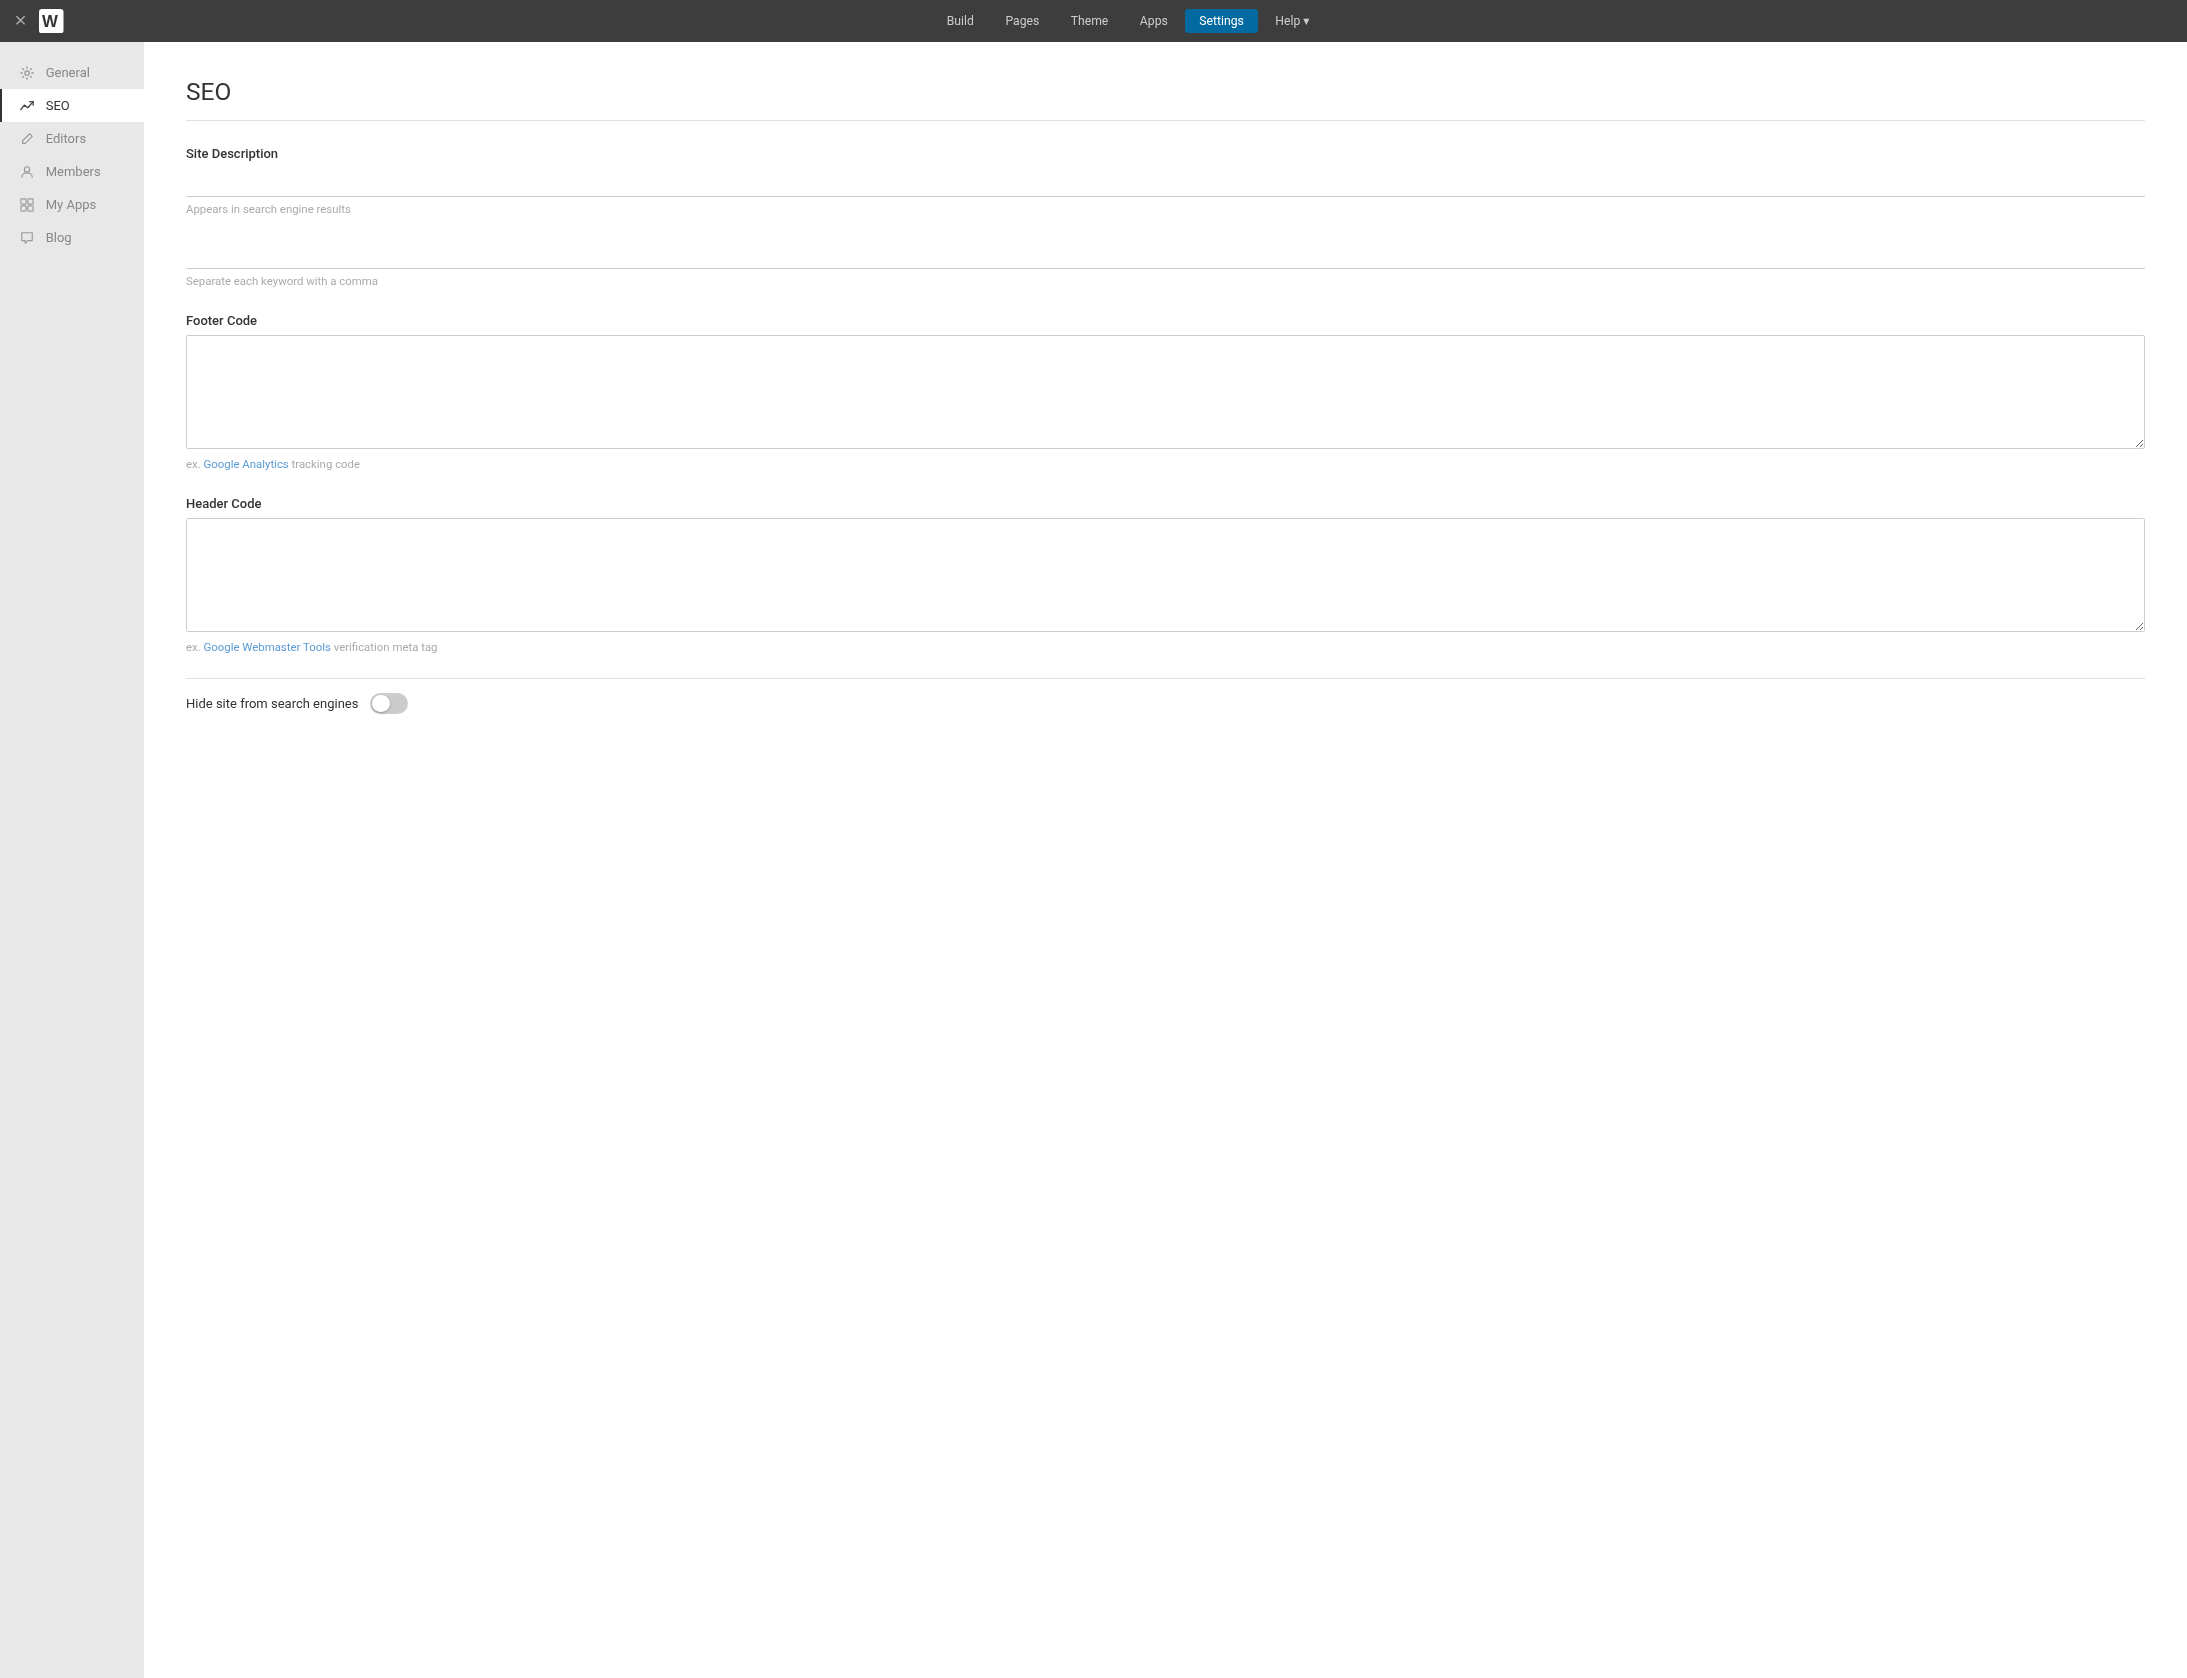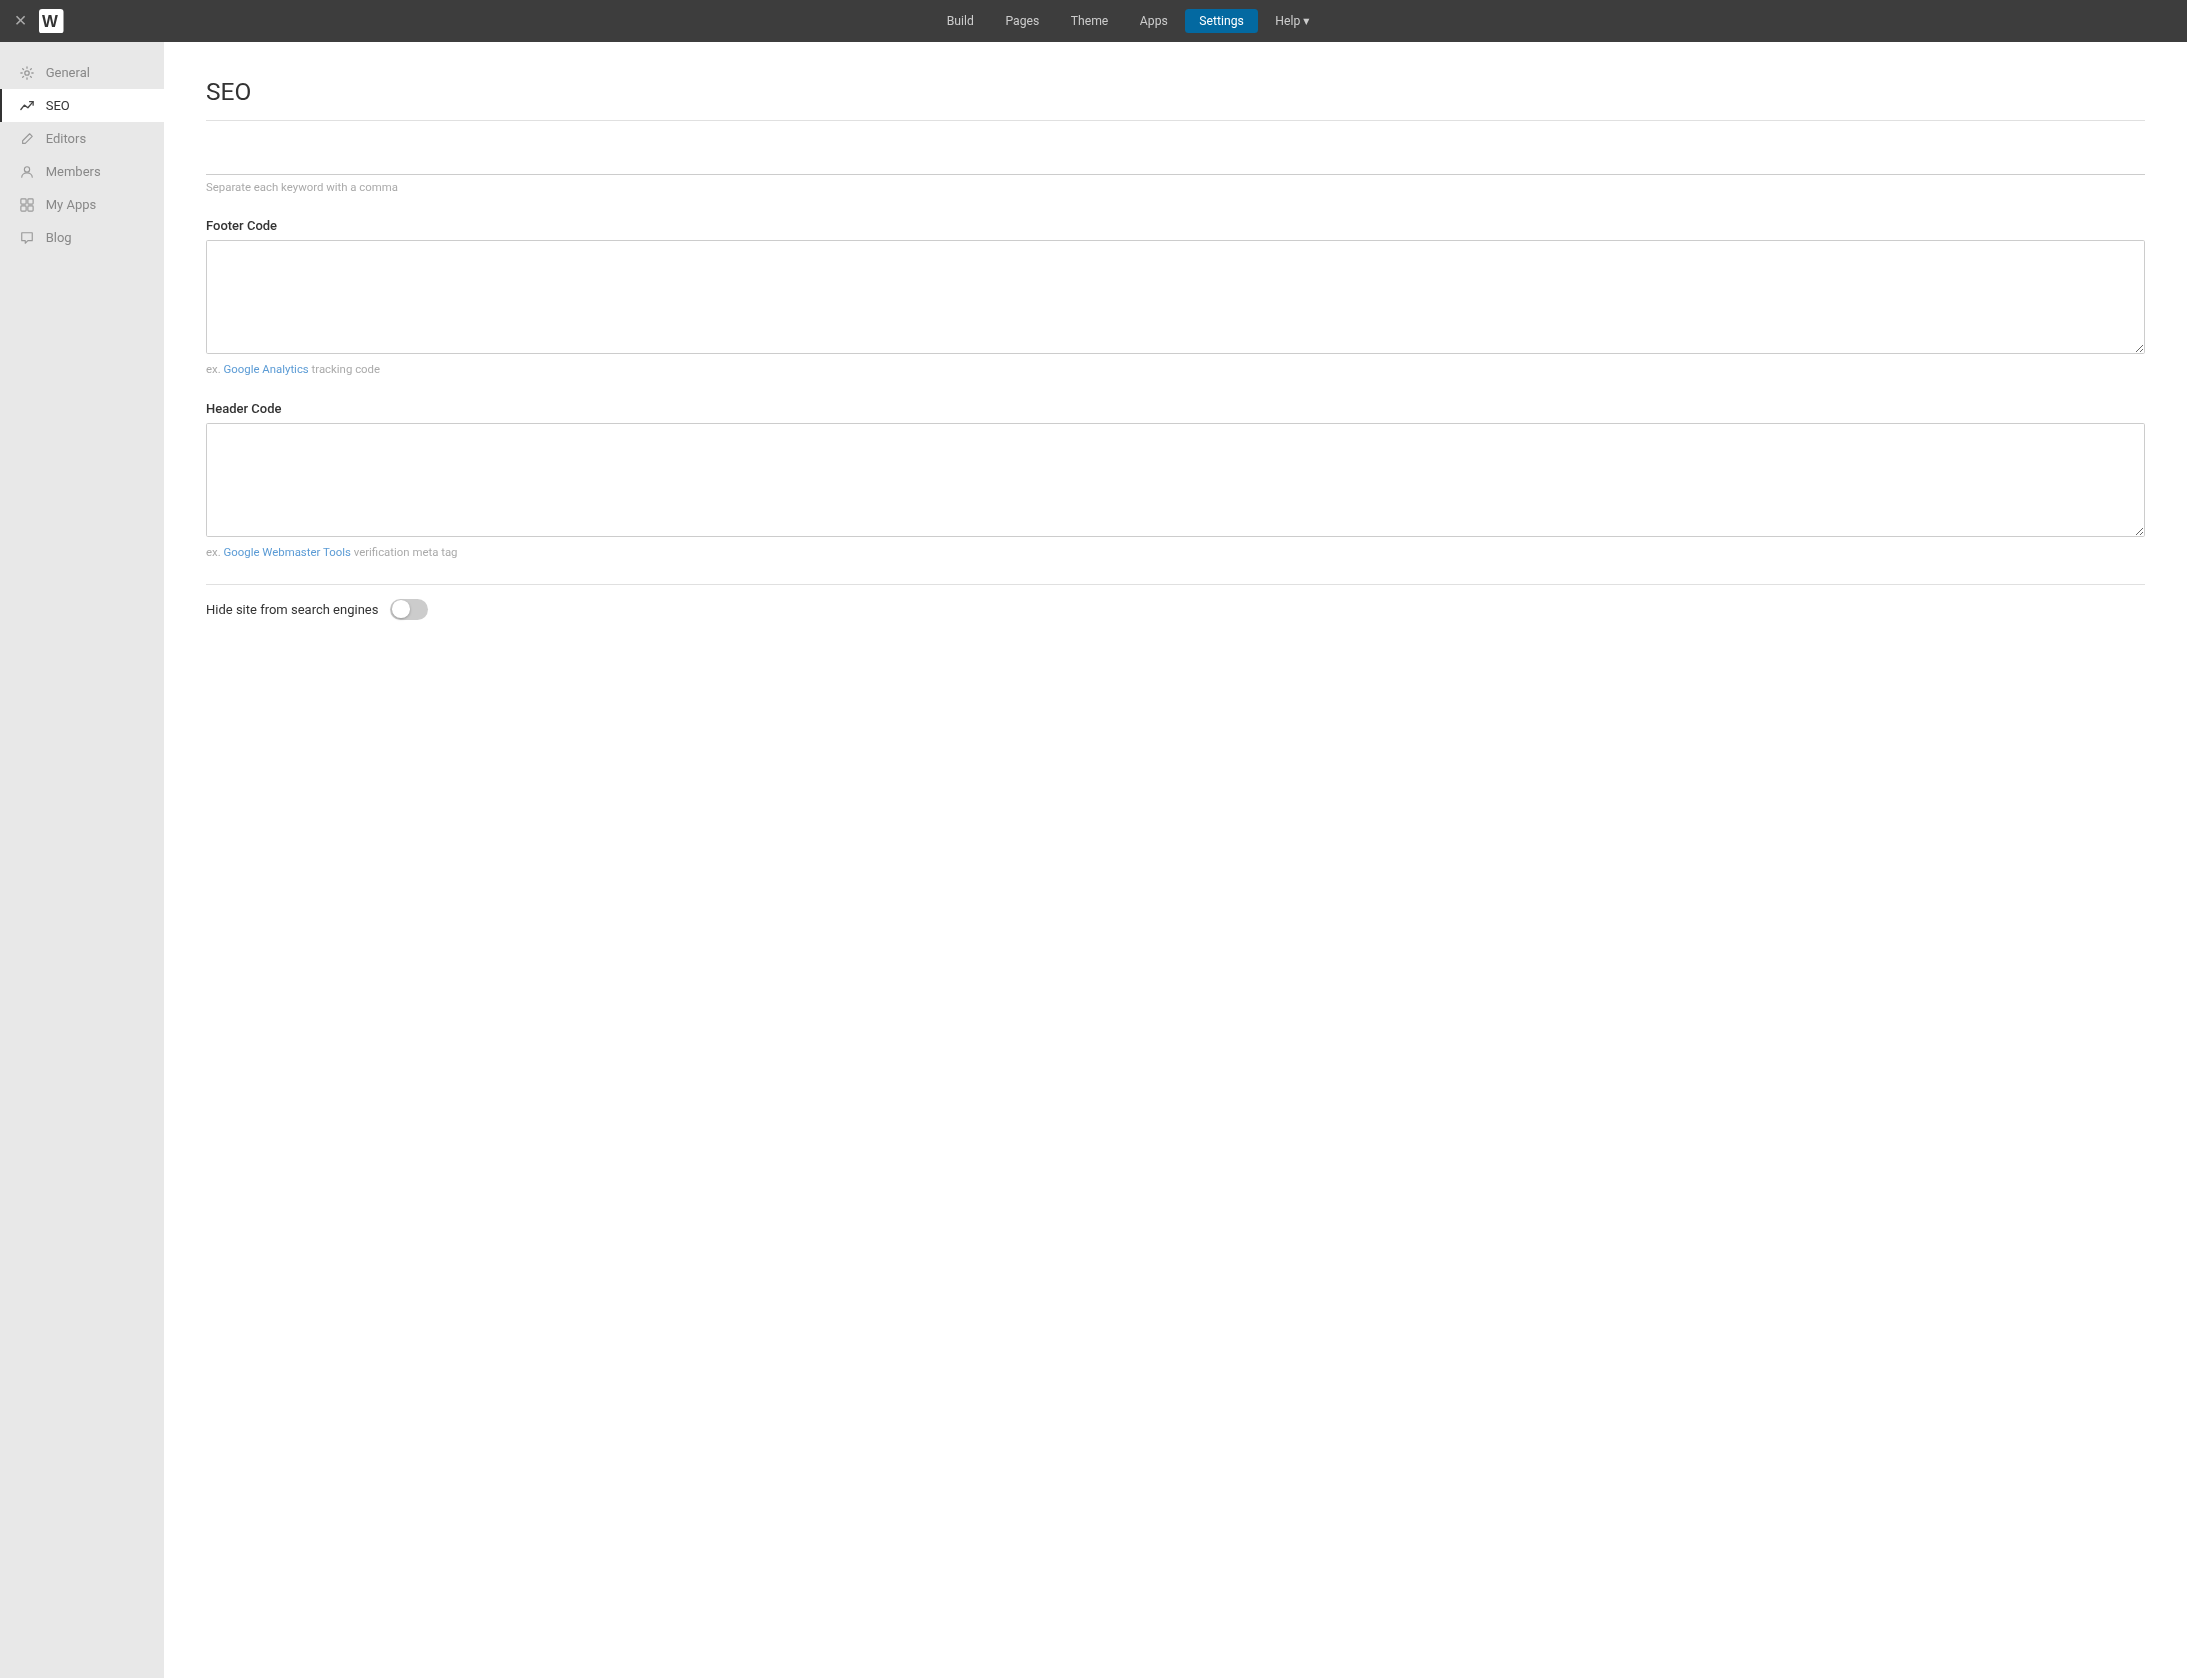--- a/index.html
+++ b/index.html
@@ -54,21 +54,21 @@
 
     
     .layout {
       display: flex;
       margin-top: 42px;
       height: calc(100vh - 42px);
     }
 
     
     .sidebar {
-      width: 164px;
+      width: 144px;
       background: #e8e8e8;
       flex-shrink: 0;
       padding: 14px 0;
     }
     .sidebar-item {
       display: flex;
       align-items: center;
       gap: 10.5px;
       padding: 8.7px 17.5px;
       cursor: pointer;
@@ -275,20 +275,25 @@
       <span>Blog</span>
     </div>
 
   </aside>
 
   <main class="main-content">
 
     <h1 class="page-title">SEO</h1>
     <hr class="divider">
 
+    <div class="form-section">
+      <label class="form-label">Site Description</label>
+      <input class="form-input" type="text" value="" style="">
+      <div class="form-hint">Appears in search engine results</div>
+    </div>
 
     <div class="form-section">
       <input class="form-input" type="text" value="" style="">
       <div class="form-hint">Separate each keyword with a comma</div>
     </div>
 
     <div class="form-section">
       <label class="form-label">Footer Code</label>
       <textarea class="form-textarea" style=""></textarea>
       <div class="form-hint-with-link">

